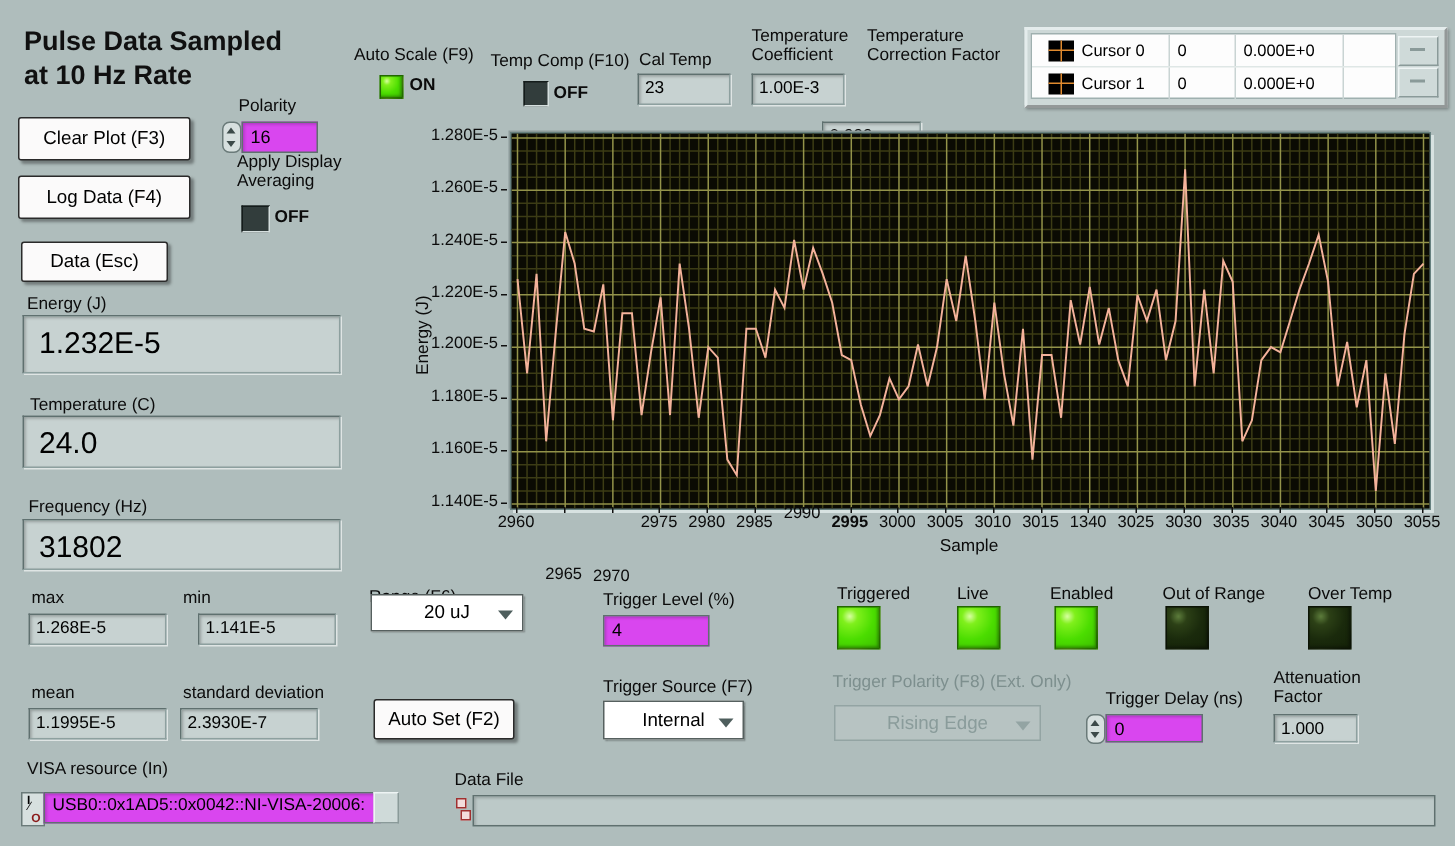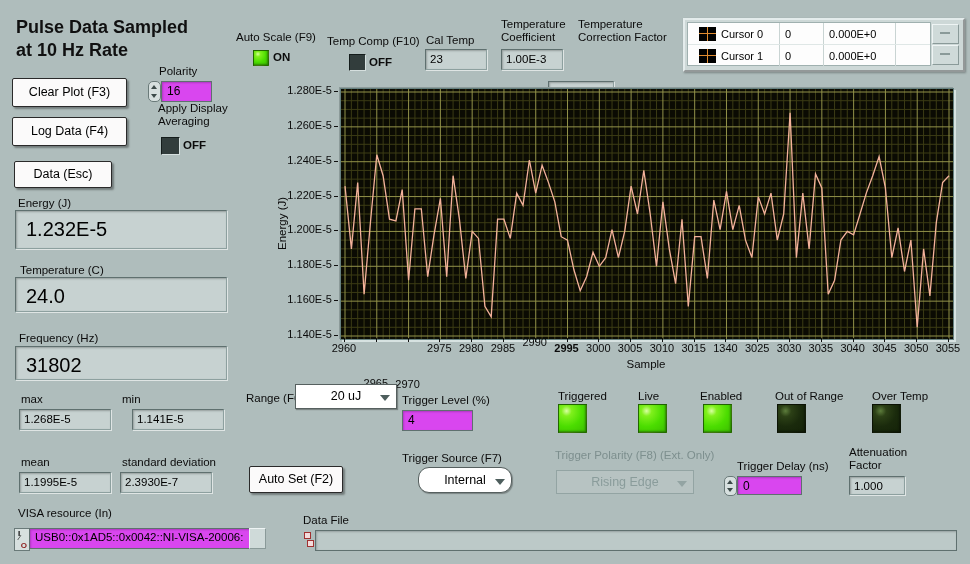--- a/index.html
+++ b/index.html
@@ -346,32 +346,32 @@
   <div class="lbl" style="left:21px;top:393px;">max</div>
   <div class="sunken" style="left:19px;top:409px;width:86px;height:16px;">1.268E-5</div>
   <div class="lbl" style="left:122px;top:393px;">min</div>
   <div class="sunken" style="left:120px;top:409px;width:86px;height:16px;margin-left:12px;">1.141E-5</div>
   <div class="lbl" style="left:21px;top:456px;">mean</div>
   <div class="sunken" style="left:19px;top:472px;width:86px;height:16px;">1.1995E-5</div>
   <div class="lbl" style="left:122px;top:456px;">standard deviation</div>
   <div class="sunken" style="left:120px;top:472px;width:86px;height:16px;">2.3930E-7</div>
 
   <div class="lbl" style="left:246px;top:392px;">Range (F6)</div>
-  <div class="dd" style="left:247px;top:384px;width:100px;height:23px;line-height:23px;margin-left:48px;">
+  <div class="dd" style="left:247px;top:396px;width:100px;height:23px;line-height:23px;">
     <span>20 uJ</span>
     <span class="dd-arrow"></span>
   </div>
 
   <div class="lbl" style="left:402px;top:394px;">Trigger Level (%)</div>
   <div class="white-input" style="left:402px;top:410px;width:64px;height:17px;">4</div>
 
   <div class="btn" style="left:249px;top:466px;width:92px;height:25px;line-height:25px;">Auto Set (F2)</div>
 
   <div class="lbl" style="left:402px;top:452px;">Trigger Source (F7)</div>
-  <div class="dd" style="left:418px;top:467px;width:92px;height:24px;line-height:24px;border-radius:11px;">
+  <div class="dd" style="left:402px;top:467px;width:92px;height:24px;line-height:24px;">
     <span>Internal</span>
     <span class="dd-arrow"></span>
   </div>
 
   <div class="lbl gray" style="left:555px;top:449px;">Trigger Polarity (F8) (Ext. Only)</div>
   <div class="dd disabled" style="left:556px;top:470px;width:136px;height:22px;line-height:22px;">
     <span>Rising Edge</span>
     <span class="dd-arrow"></span>
   </div>
 

